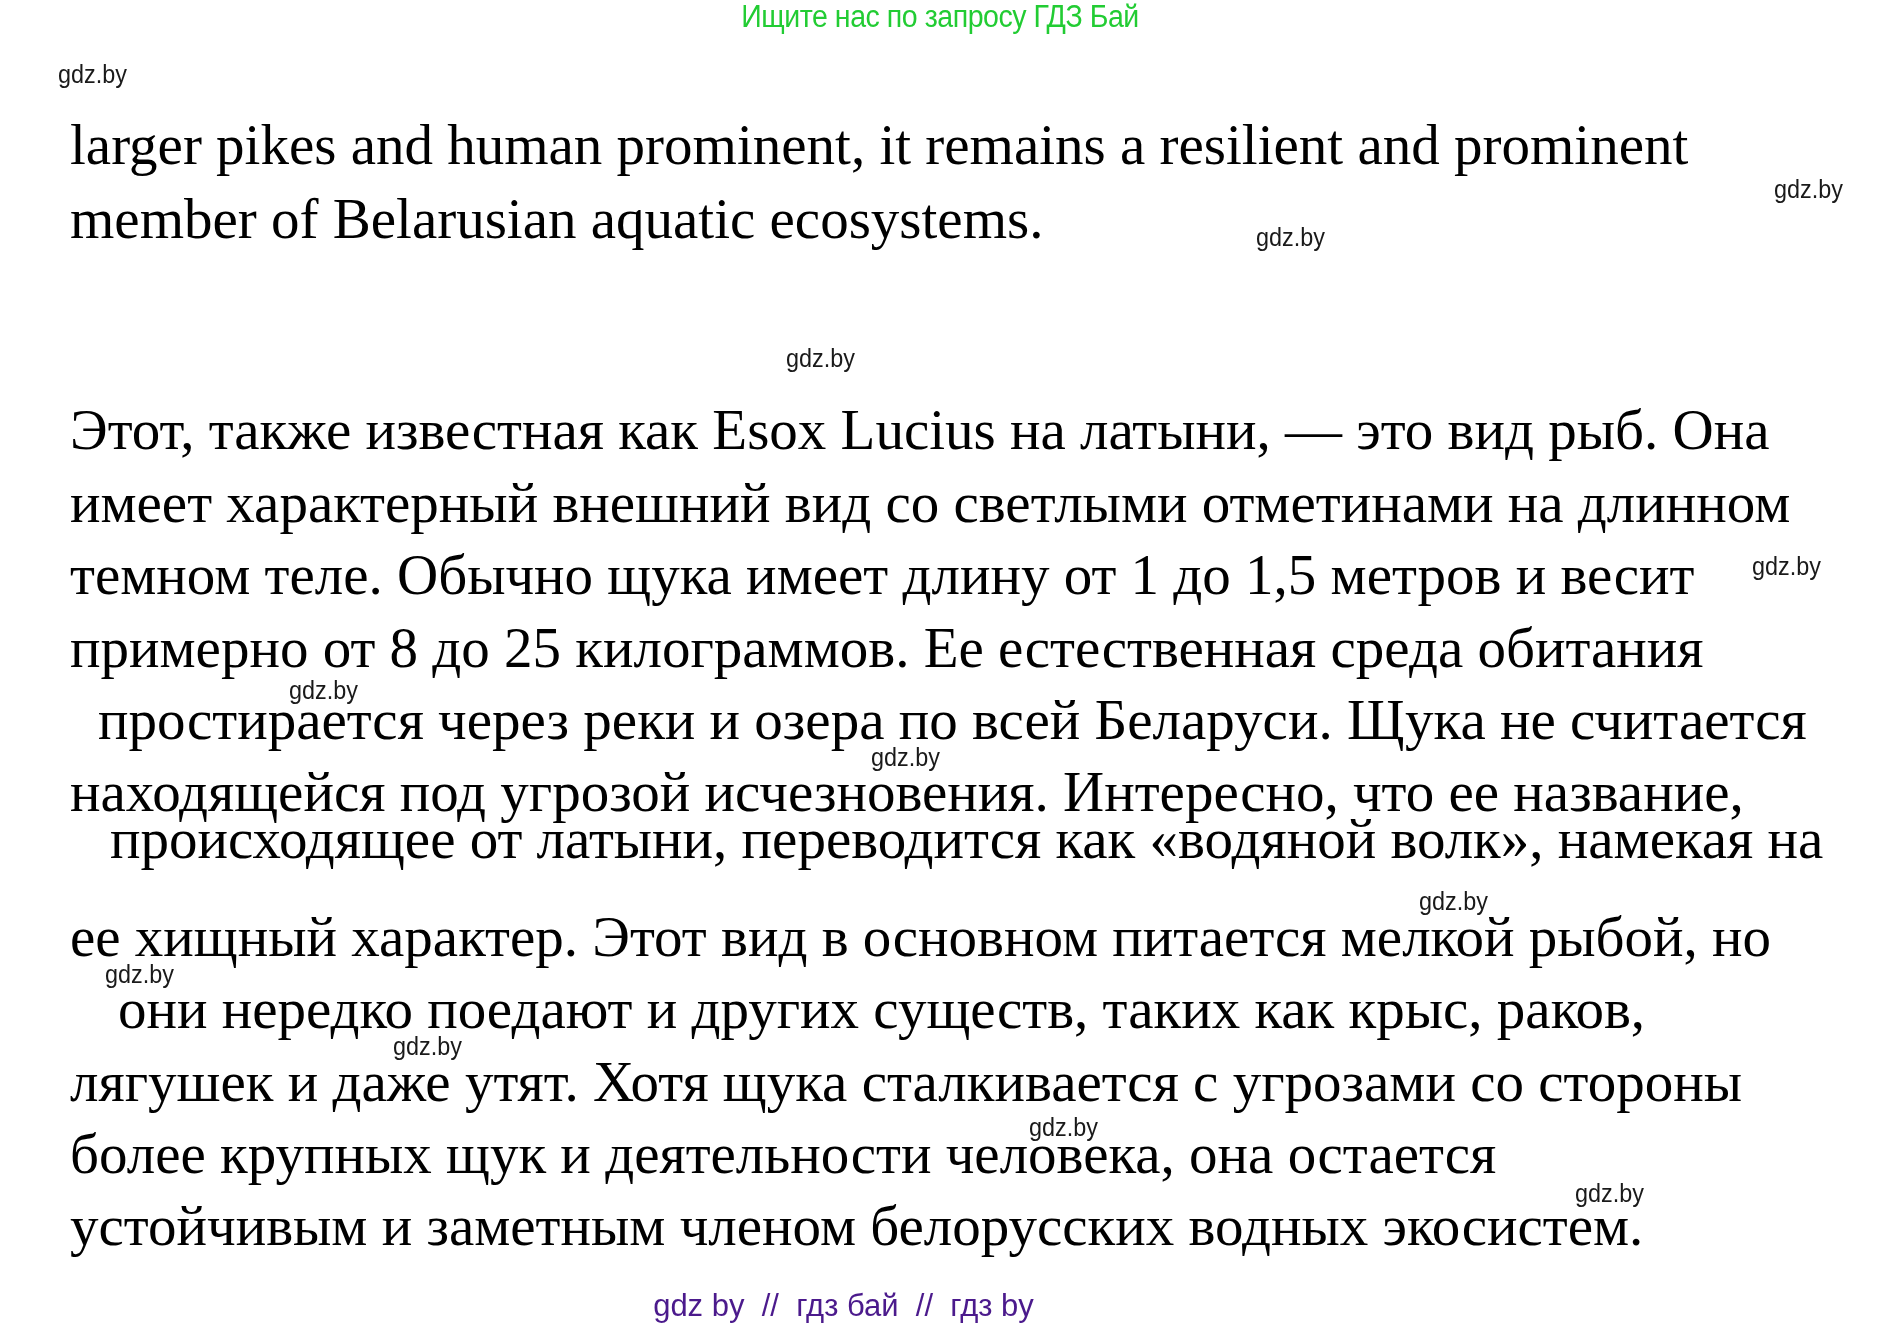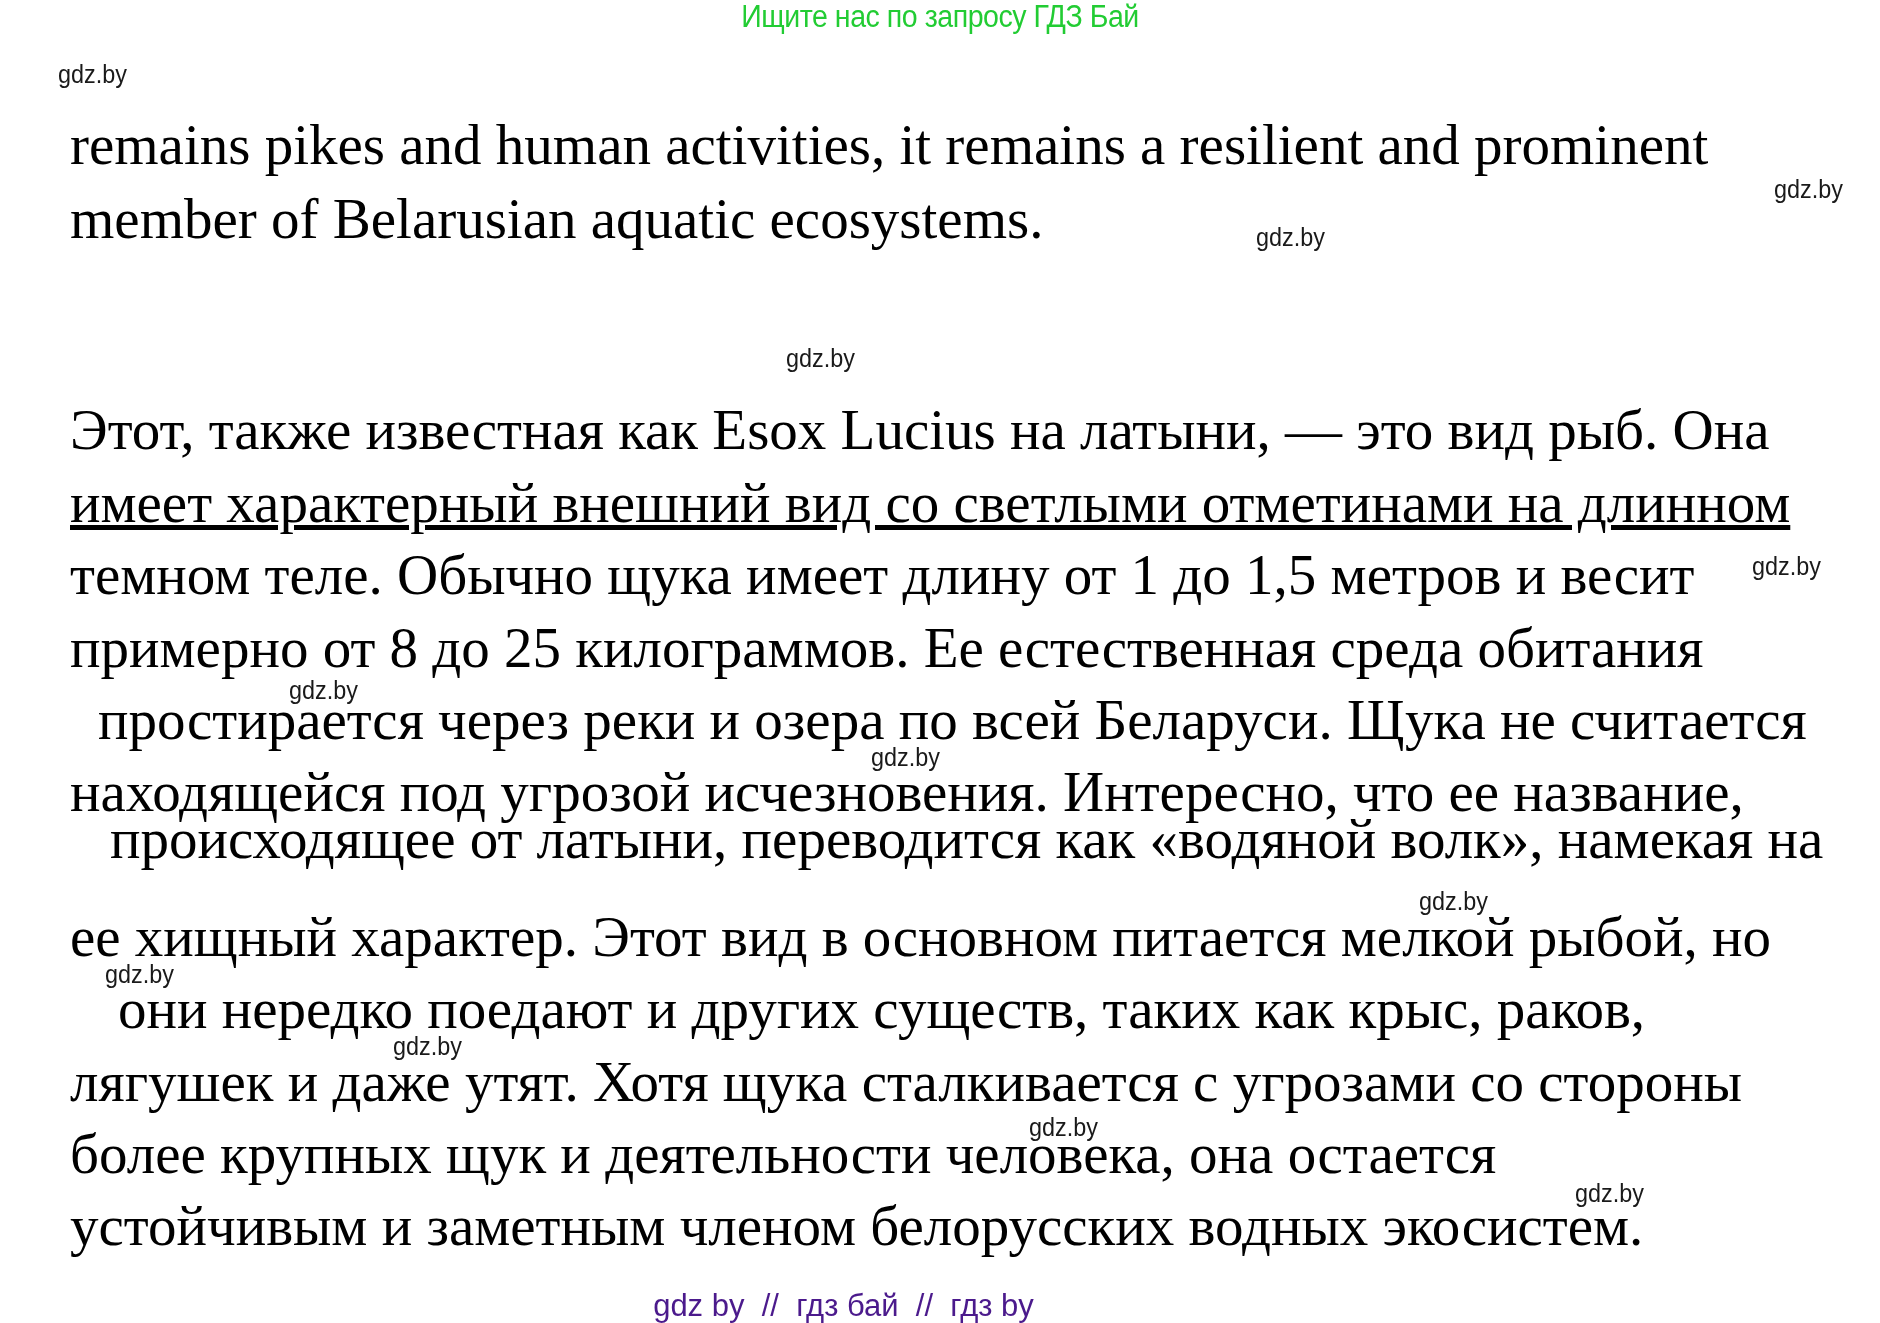--- a/index.html
+++ b/index.html
@@ -71,27 +71,27 @@
 <div class="wm" style="left:1752px; top:552px;">gdz.by</div>
 <div class="wm" style="left:289px; top:676px;">gdz.by</div>
 <div class="wm" style="left:871px; top:743px;">gdz.by</div>
 <div class="wm" style="left:1419px; top:887px;">gdz.by</div>
 <div class="wm" style="left:105px; top:960px;">gdz.by</div>
 <div class="wm" style="left:393px; top:1032px;">gdz.by</div>
 <div class="wm" style="left:1029px; top:1113px;">gdz.by</div>
 <div class="wm" style="left:1575px; top:1179px;">gdz.by</div>
 
 <div class="en">
-  <div class="line" style="top:110px;">remains pikes and human activities, it remains a resilient and prominent</div>
+  <div class="line" style="top:110px;">larger pikes and human prominent, it remains a resilient and prominent</div>
   <div class="line" style="top:184px;">member of Belarusian aquatic ecosystems.</div>
 </div>
 
 <div class="ru">
   <div class="line" style="top:395px;">Этот, также известная как Esox Lucius на латыни, — это вид рыб. Она</div>
-  <div class="line" style="top:468px;text-decoration:underline;">имеет характерный внешний вид со светлыми отметинами на длинном</div>
+  <div class="line" style="top:468px;">имеет характерный внешний вид со светлыми отметинами на длинном</div>
   <div class="line" style="top:540px;">темном теле. Обычно щука имеет длину от 1 до 1,5 метров и весит</div>
   <div class="line" style="top:613px;">примерно от 8 до 25 килограммов. Ее естественная среда обитания</div>
   <div class="line" style="top:685px;margin-left:28px;">простирается через реки и озера по всей Беларуси. Щука не считается</div>
   <div class="line" style="top:757px;">находящейся под угрозой исчезновения. Интересно, что ее название,</div>
   <div class="line" style="top:804px;margin-left:40px;">происходящее от латыни, переводится как «водяной волк», намекая на</div>
   <div class="line" style="top:902px;">ее хищный характер. Этот вид в основном питается мелкой рыбой, но</div>
   <div class="line" style="top:974px;margin-left:48px;">они нередко поедают и других существ, таких как крыс, раков,</div>
   <div class="line" style="top:1047px;">лягушек и даже утят. Хотя щука сталкивается с угрозами со стороны</div>
   <div class="line" style="top:1119px;">более крупных щук и деятельности человека, она остается</div>
   <div class="line" style="top:1191px;">устойчивым и заметным членом белорусских водных экосистем.</div>

